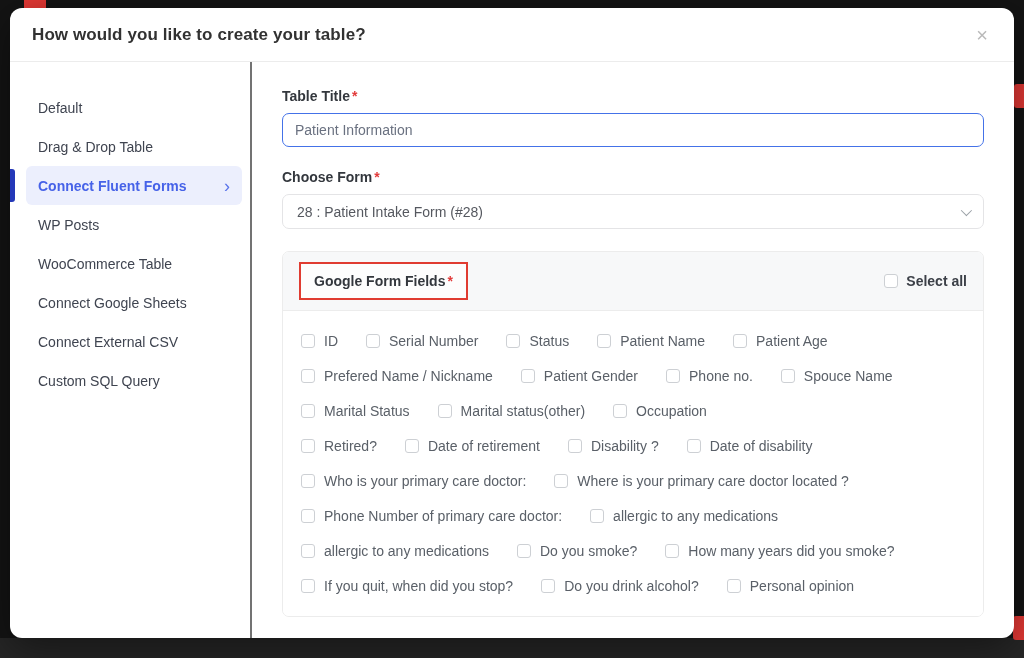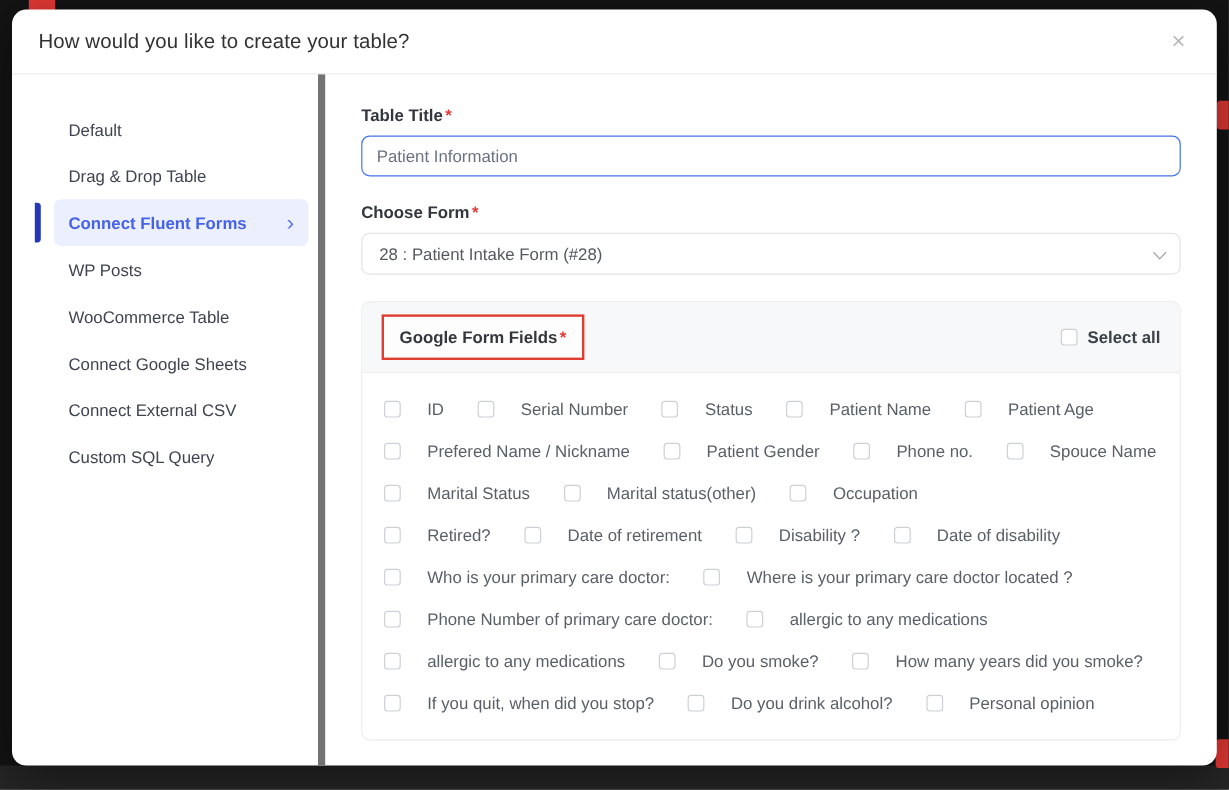--- a/index.html
+++ b/index.html
@@ -21,31 +21,31 @@
   .modal {
     position: absolute; left: 10px; right: 10px; top: 8px; bottom: 20px;
     background: #ffffff; border-radius: 12px;
     box-shadow: 0 10px 40px rgba(0,0,0,.45);
     display: flex; flex-direction: column; overflow: hidden;
   }
   .modal-header {
     flex: 0 0 54px; display: flex; align-items: center; justify-content: space-between;
     padding: 0 22px; border-bottom: 1px solid #ececec;
   }
-  .modal-title { font-size: 17px; font-weight: 400; color: #323232; letter-spacing: .1px; }
+  .modal-title { font-size: 17px; font-weight: 700; color: #323232; letter-spacing: .1px; }
   .close-btn {
     background: none; border: none; font-size: 20px; line-height: 1;
     color: #b9b9b9; cursor: pointer; padding: 4px;
   }
 
   .modal-body { flex: 1; display: flex; min-height: 0; }
 
   
   .sidebar {
-    flex: 0 0 242px; border-right: 6px solid #737373; padding: 26px 8px 20px 16px; margin-left: 19px;
+    flex: 0 0 242px; border-right: 2px solid #737373; padding: 26px 8px 20px 16px;
   }
   .sb-item {
     position: relative; display: flex; align-items: center; justify-content: space-between;
     height: 39px; padding: 0 12px; border-radius: 6px;
     font-size: 14px; color: #3f4450; cursor: pointer; margin-bottom: 0;
   }
   .sb-item.active { background: #eceffd; color: #4662e8; font-weight: 700; text-align: right; }
   .sb-item.active::before {
     content: ""; position: absolute; left: -16px; top: 3px; bottom: 3px; width: 5px;
     background: #2438b8; border-radius: 0 3px 3px 0;
@@ -84,21 +84,21 @@
   }
   .red-box {
     border: 2px solid #e03c31; background: #fdfdfd;
     padding: 9px 13px; font-size: 14px; font-weight: 700; color: #33373d;
   }
   .select-all { display: flex; align-items: center; gap: 8px; font-size: 14px; color: #3c4048; font-weight: 600; cursor: pointer; }
 
   .panel-body { padding: 22px 18px 16px 18px; background: #fff; }
   .cb-row { display: flex; flex-wrap: wrap; gap: 28px; margin-bottom: 19px; }
   .cb-row:last-child { margin-bottom: 6px; }
-  .cb-item { display: flex; align-items: center; gap: 22px; cursor: pointer; }
+  .cb-item { display: flex; align-items: center; gap: 9px; cursor: pointer; }
   .cb-box {
     width: 14px; height: 14px; border: 1.5px solid #cdd0d4; border-radius: 3px;
     background: #fff; flex: 0 0 auto;
   }
   .cb-label { font-size: 14px; color: #5a6068; }
 </style>
 </head>
 <body>
 
 <div class="backdrop">

